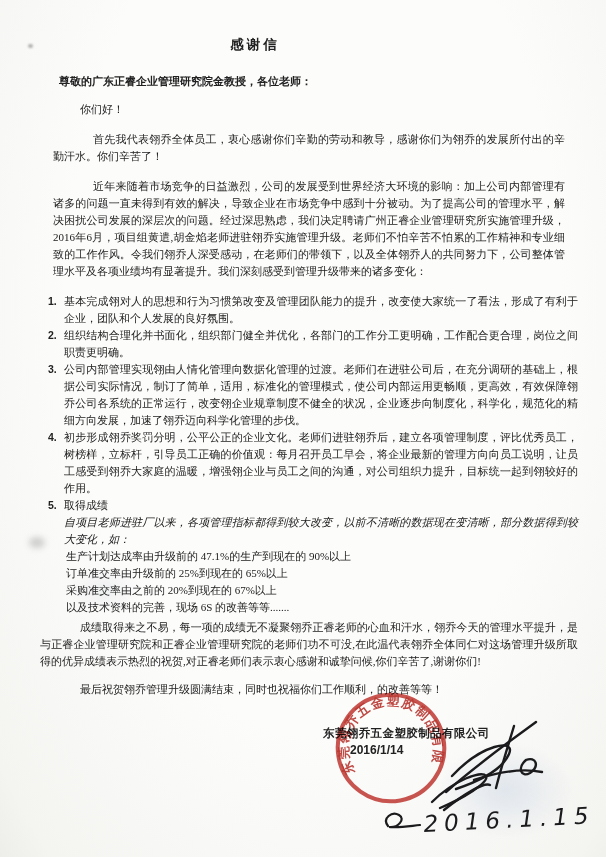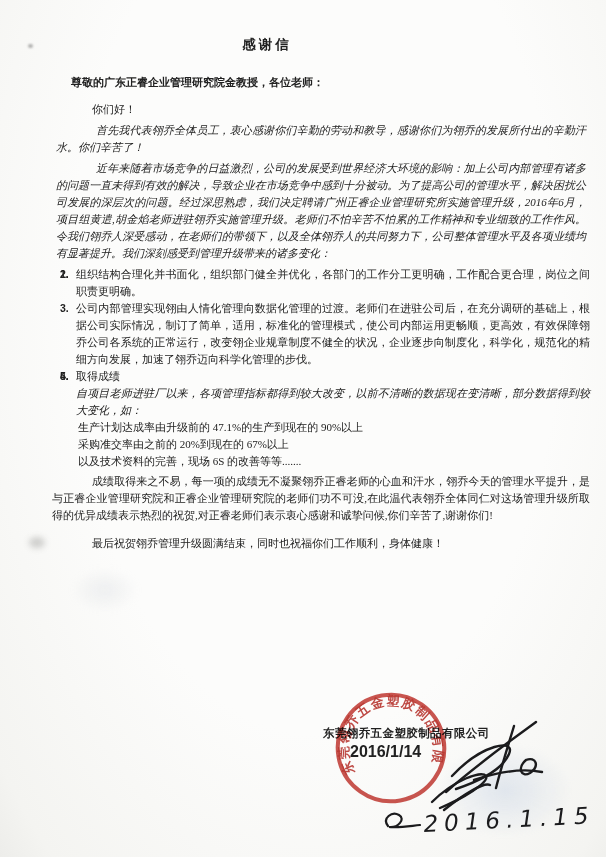--- a/index.html
+++ b/index.html
@@ -4,42 +4,42 @@
 <style>
   html,body{margin:0;padding:0;background:#d9d9d6;}
   .page{
     position:relative;width:606px;height:857px;margin:0 auto;overflow:hidden;
     background:
       radial-gradient(ellipse at 52% 35%, #fcfcfb 55%, #f4f4f1 92%, #ededea 100%);
     font-family:"Liberation Serif","DejaVu Serif",serif;
     color:#212121;
   }
   .content{
-    position:absolute;left:52px;top:36px;width:538px;
+    position:absolute;left:40px;top:36px;width:538px;
     font-size:11px;line-height:17px;text-align:justify;
     text-justify:inter-ideograph;
   }
   .title{
     margin:0 0 21px 0;text-align:center;transform:translateX(-54px);
     font-size:13.5px;font-weight:700;letter-spacing:3px;
   }
-  .salutation{margin:0;padding-left:19px;font-weight:600;}
+  .salutation{margin:0;padding-left:19px;font-weight:600;font-family:Liberation Mono, monospace;}
   .greeting{margin:10px 0 0 0;text-indent:40px;}
-  .para{margin:4px;text-indent:40px;font-style:italic;}
+  .para{margin:13px;text-indent:40px;}
   .list{margin:0;}
   .li{position:relative;padding-left:24px;}
   .li .num{position:absolute;left:8px;top:0;font-family:"Liberation Sans",sans-serif;font-weight:700;font-size:10.5px;}
   .results-intro{margin:0;font-style:italic;}
   .metric{margin:0;padding-left:2px;}
   .closing1{margin-top:3px;text-indent:40px;}
   .closing2{margin-top:10px;text-indent:40px;}
   
   .sign-block{position:absolute;left:323px;top:726px;z-index:2;}
   .company{font-size:11.5px;font-weight:600;letter-spacing:0.4px;}
-  .pdate{font-family:"Liberation Sans",sans-serif;font-weight:700;font-size:16px;margin:2px 0 0 27px;}
+  .pdate{font-family:"Liberation Sans",sans-serif;font-weight:700;font-size:12px;margin:2px 0 0 27px;}
   
   .stamp{
     position:absolute;left:329px;top:688px;width:124px;height:120px;z-index:3;
     transform:rotate(-10deg);mix-blend-mode:multiply;opacity:.95;
   }
   
   .signature{position:absolute;left:416px;top:716px;width:156px;height:102px;z-index:4;}
   .hand-date{position:absolute;left:380px;top:796px;width:215px;height:50px;z-index:4;}
   .hand-date text{
     font-family:"DejaVu Sans",sans-serif;font-style:italic;
@@ -68,44 +68,47 @@
 
     <p class="salutation">尊敬的广东正睿企业管理研究院金教授，各位老师：</p>
     <p class="greeting">你们好！</p>
 
     <p class="para">首先我代表翎乔全体员工，衷心感谢你们辛勤的劳动和教导，感谢你们为翎乔的发展所付出的辛勤汗水。你们辛苦了！</p>
     <p class="para">近年来随着市场竞争的日益激烈，公司的发展受到世界经济大环境的影响：加上公司内部管理有诸多的问题一直未得到有效的解决，导致企业在市场竞争中感到十分被动。为了提高公司的管理水平，解决困扰公司发展的深层次的问题。经过深思熟虑，我们决定聘请广州正睿企业管理研究所实施管理升级，2016年6月，项目组黄遣,胡金焰老师进驻翎乔实施管理升级。老师们不怕辛苦不怕累的工作精神和专业细致的工作作风。令我们翎乔人深受感动，在老师们的带领下，以及全体翎乔人的共同努力下，公司整体管理水平及各项业绩均有显著提升。我们深刻感受到管理升级带来的诸多变化：</p>
 
     <div class="list">
       <div class="li">
         <span class="num">1.</span>
+        <span>基本完成翎对人的思想和行为习惯第改变及管理团队能力的提升，改变使大家统一了看法，形成了有利于企业，团队和个人发展的良好氛围。</span>
       </div>
       <div class="li">
         <span class="num">2.</span>
         <span>组织结构合理化并书面化，组织部门健全并优化，各部门的工作分工更明确，工作配合更合理，岗位之间职责更明确。</span>
       </div>
       <div class="li">
         <span class="num">3.</span>
         <span>公司内部管理实现翎由人情化管理向数据化管理的过渡。老师们在进驻公司后，在充分调研的基础上，根据公司实际情况，制订了简单，适用，标准化的管理模式，使公司内部运用更畅顺，更高效，有效保障翎乔公司各系统的正常运行，改变翎企业规章制度不健全的状况，企业逐步向制度化，科学化，规范化的精细方向发展，加速了翎乔迈向科学化管理的步伐。</span>
       </div>
       <div class="li">
         <span class="num">4.</span>
+        <span>初步形成翎乔奖罚分明，公平公正的企业文化。老师们进驻翎乔后，建立各项管理制度，评比优秀员工，树榜样，立标杆，引导员工正确的价值观：每月召开员工早会，将企业最新的管理方向向员工说明，让员工感受到翎乔大家庭的温暖，增强翎企业与员工之间的沟通，对公司组织力提升，目标统一起到翎较好的作用。</span>
       </div>
       <div class="li">
         <span class="num">5.</span>
         <span>取得成绩</span>
         <p class="results-intro">自项目老师进驻厂以来，各项管理指标都得到较大改变，以前不清晰的数据现在变清晰，部分数据得到较大变化，如：</p>
         <div class="metric">生产计划达成率由升级前的 47.1%的生产到现在的 90%以上</div>
+        <div class="metric">订单准交率由升级前的 25%到现在的 65%以上</div>
         <div class="metric">采购准交率由之前的 20%到现在的 67%以上</div>
         <div class="metric">以及技术资料的完善，现场 6S 的改善等等.......</div>
       </div>
     </div>
 
     <p class="closing1">成绩取得来之不易，每一项的成绩无不凝聚翎乔正睿老师的心血和汗水，翎乔今天的管理水平提升，是与正睿企业管理研究院和正睿企业管理研究院的老师们功不可没,在此温代表翎乔全体同仁对这场管理升级所取得的优异成绩表示热烈的祝贺,对正睿老师们表示衷心感谢和诚挚问候,你们辛苦了,谢谢你们!</p>
-    <p class="closing2">最后祝贺翎乔管理升级圆满结束，同时也祝福你们工作顺利，身体健康！</p>
+    <p class="closing2">最后祝贺翎乔管理升级圆满结束，同时也祝福你们工作顺利，的改善等等！</p>
   </div>
 
   <div class="sign-block">
     <div class="company">东莞翎乔五金塑胶制品有限公司</div>
     <div class="pdate">2016/1/14</div>
   </div>
 
   <svg class="stamp" viewBox="-62 -62 124 124">
     <circle r="55" fill="none" stroke="#c0332c" stroke-width="4.2" opacity="0.88"></circle>
     <defs>

